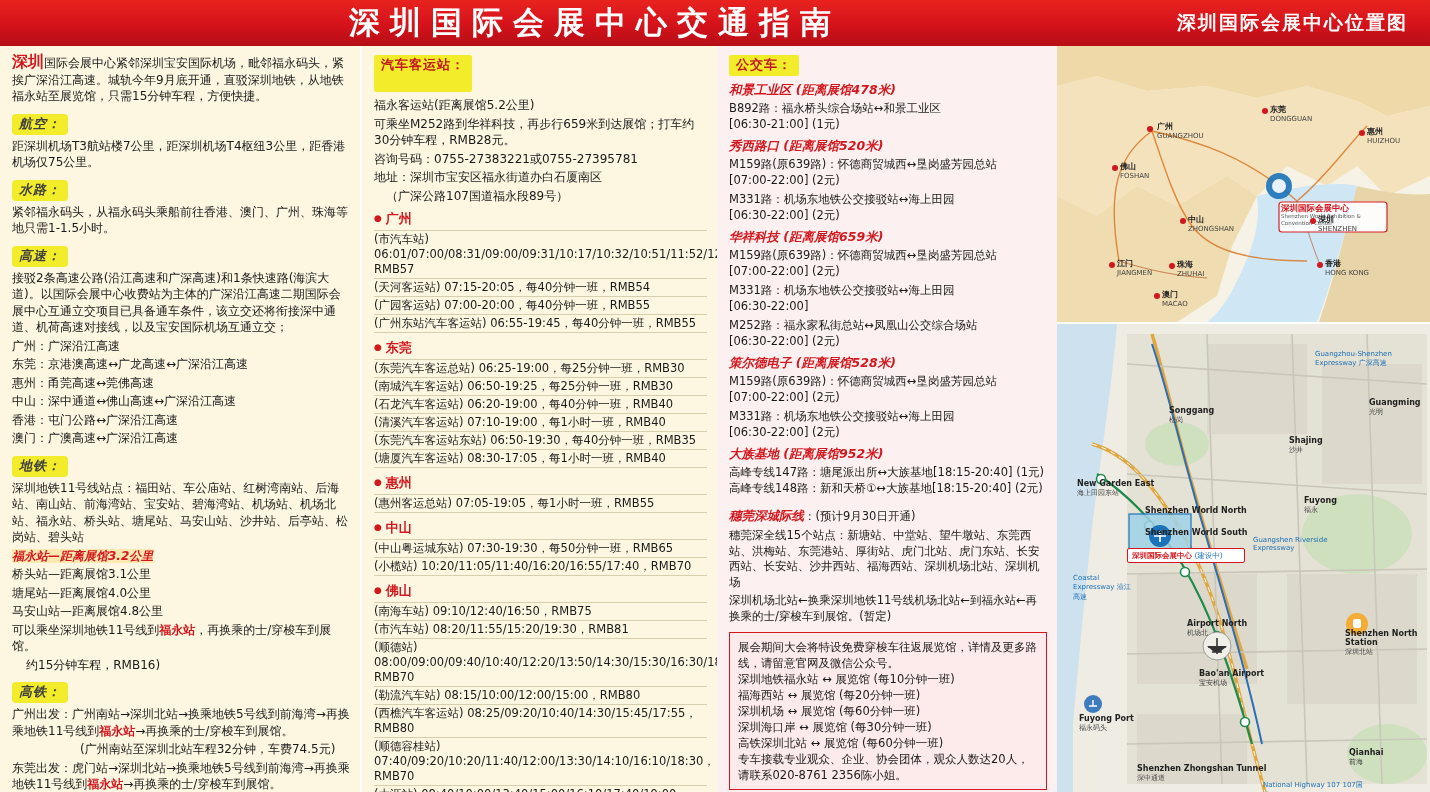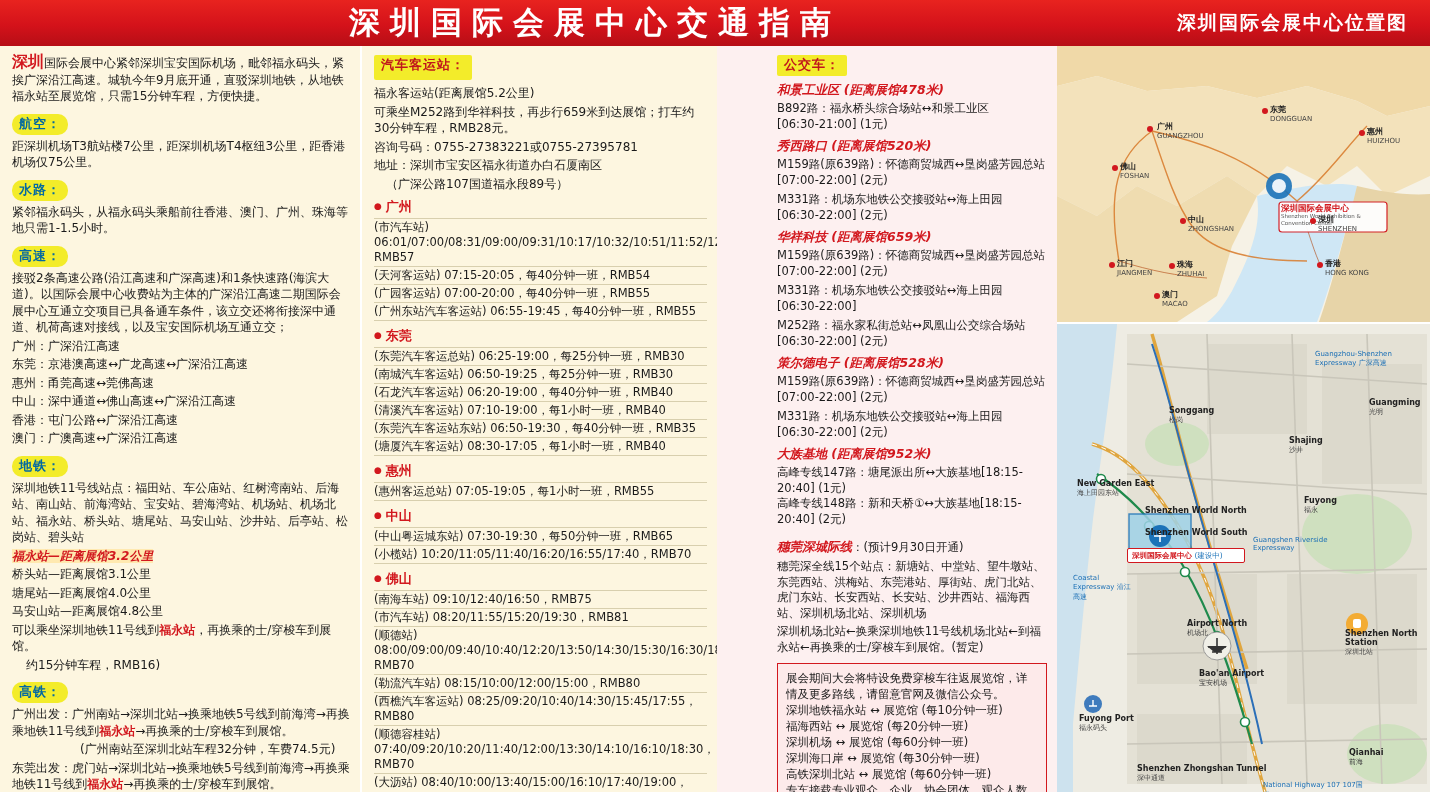--- a/index.html
+++ b/index.html
@@ -29,44 +29,44 @@
     color:#fff; font-size:19px; font-weight:bold; letter-spacing:2px;
     display:flex; align-items:center;
   }
 
   
   .body { position:absolute; left:0; top:46px; width:1430px; height:746px; }
 
   .col { position:absolute; top:0; height:746px; }
   .col1 { left:0;    width:362px; background:#fdf6e0; border-right:2px solid #fff; }
   .col2 { left:362px;width:355px; background:#fdf6e0; }
-  .col3 { left:717px;width:340px; background:#fdf0f0;padding-left:48px; }
+  .col3 { left:717px;width:340px; background:#fdf0f0; }
   .mapcol { left:1057px; width:373px; background:#fff; }
 
   .colinner { padding:8px 10px 6px 12px; }
 
   
   .chip {
-    display:inline-block; background:#f3ec2a; color:#0369a1; font-weight:bold;
+    display:inline-block; background:#f3ec2a; color:#404040; font-weight:bold;
     font-size:13px; padding:1px 7px 2px 7px; margin:7px 0 3px 0;
-    border-radius:10px; letter-spacing:1px;
+    border-radius:4px; letter-spacing:1px;font-style:italic;
   }
 
   p, div.txt {
     font-size:12px; line-height:16.5px; color:#1a1a1a; margin:0 0 2px 0;
     font-family:"DejaVu Sans","Liberation Sans",sans-serif;
   }
   .redb { color:#d2181e; font-weight:bold; }
   .hl { background:#ffe9b0;font-style:italic; }
   .big { font-size:16px; font-weight:bold; color:#d2181e; }
 
   
   .c2head {
     display:inline-block; background:#f3ec2a; color:#c0161c; font-weight:bold;
-    font-size:13px; padding:1px 7px 6px 7px; border-radius:2px; letter-spacing:1px;
+    font-size:13px; padding:1px 7px 18px 7px; border-radius:2px; letter-spacing:1px;
   }
   .citygroup { margin-top:6px; }
   .cityname { color:#d2181e; font-weight:bold; font-size:13px; margin:4px 0 2px 0; }
   .cityname:before { content:"\25CF"; color:#d2181e; font-size:9px; margin-right:4px; vertical-align:2px; }
   .rowbox {
     border-top:1px solid #d8cfae; padding:1px 0 1px 0; font-size:11.5px; line-height:15px; color:#1a1a1a;
   }
   .rowbox:last-child { border-bottom:1px solid #d8cfae; }
 
   

